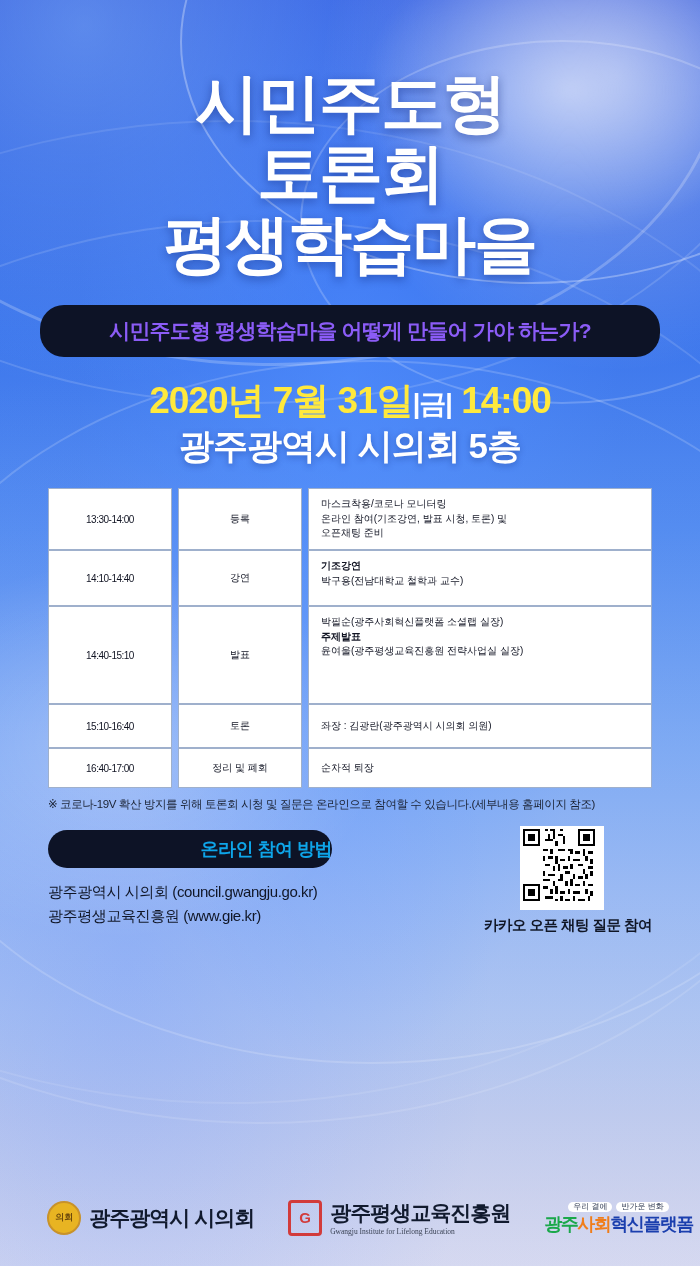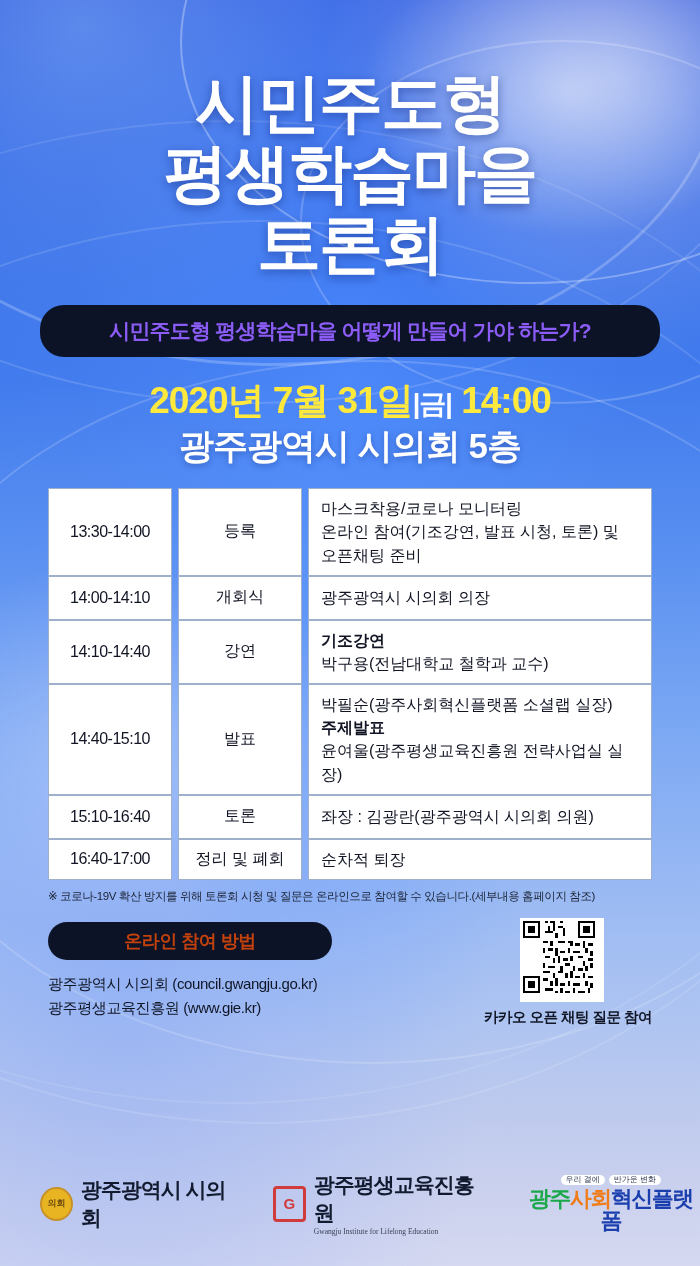--- a/index.html
+++ b/index.html
@@ -83,21 +83,21 @@
   .table{
     width:604px;margin:22px auto 0;
     border-collapse:separate;border-spacing:0 6px;
   }
   .row{display:flex;align-items:stretch;}
   .cell{
     background:#ffffff;
     border:1px solid #9fb0cc;
     box-sizing:border-box;
     display:flex;align-items:center;
-    font-size:16px;color:#111423;
+    font-size:10px;color:#111423;
   }
   .c-time{width:124px;justify-content:center;text-align:center;letter-spacing:-0.5px;}
   .c-kind{width:124px;justify-content:center;margin-left:6px;text-align:center;}
   .c-desc{flex:1;margin-left:6px;padding:8px 12px;display:block;line-height:1.45;}
   .r1 .cell{min-height:62px;}
   .r2 .cell{min-height:44px;}
   .r3 .cell{min-height:56px;}
   .r4 .cell{min-height:98px;}
   .r5 .cell{min-height:44px;}
   .r6 .cell{min-height:40px;}
@@ -109,22 +109,22 @@
   }
 
   
   .online{
     position:relative;margin-top:18px;
   }
   .onlinepill{
     margin-left:48px;
     width:284px;height:38px;
     background:#0d1326;border-radius:19px;
-    display:flex;align-items:center;justify-content:center;
-    color:#c2410c;font-size:18px;font-weight:bold;letter-spacing:-0.5px;
+    display:flex;align-items:center;justify-content:flex-end;
+    color:#0ea5e9;font-size:18px;font-weight:bold;letter-spacing:-0.5px;
   }
   .onlinelines{margin-left:48px;margin-top:12px;color:#101626;font-size:15px;line-height:1.62;letter-spacing:-0.4px;}
 
   .qrbox{
     position:absolute;right:96px;top:-4px;
     width:78px;height:78px;background:#ffffff;padding:3px;
   }
   .qrcap{
     position:absolute;right:48px;top:86px;
     font-size:14.5px;font-weight:bold;color:#101626;letter-spacing:-0.5px;
@@ -145,21 +145,21 @@
   .logo-text{font-size:21px;font-weight:bold;color:#111a2e;letter-spacing:-1px;}
   .gie-mark{
     width:28px;height:30px;border:3px solid #d23b3b;border-radius:4px;
     display:flex;align-items:center;justify-content:center;
     color:#d23b3b;font-size:15px;font-weight:bold;
   }
   .gie-sub{font-size:7.5px;color:#3a4254;letter-spacing:0;font-weight:normal;display:block;font-family:Liberation Serif, serif;}
   .plat{text-align:center;line-height:1;}
   .plat-top{font-size:8px;color:#2f3a52;margin-bottom:3px;}
   .plat-top span{background:#ffffff;border-radius:7px;padding:1px 5px;margin:0 2px;display:inline-block;}
-  .plat-main{font-size:22px;font-weight:bold;letter-spacing:-1.5px;}
+  .plat-main{font-size:18px;font-weight:bold;letter-spacing:-1.5px;}
   .plat-main .g{color:#1aa84a;}
   .plat-main .o{color:#f07d1a;}
   .plat-main .b{color:#1b3fae;}
 </style>
 </head>
 <body>
 
 <div class="poster">
   <div class="arcs">
     <div class="arc a1"></div>
@@ -170,22 +170,22 @@
     <div class="arc a6"></div>
     <div class="arc a7"></div>
     <div class="glow"></div>
     <div class="glow2"></div>
   </div>
 
   <div class="content">
 
     <div class="title">
       <span class="l l1">시민주도형</span>
+      <span class="l l3">토론회</span>
       <span class="l l2">평생학습마을</span>
-      <span class="l l3">토론회</span>
     </div>
 
     <div class="subpill">
       <span>시민주도형 평생학습마을 어떻게 만들어 가야 하는가?</span>
     </div>
 
     <div class="datewrap">
       <div class="dateline">
         <span class="d-y">2020년 7월 31일</span><span class="d-day">|금|</span>
         <span class="d-t">14:00</span>
@@ -198,27 +198,20 @@
       <div class="row r1">
         <div class="cell c-time">13:30-14:00</div>
         <div class="cell c-kind">등록</div>
         <div class="cell c-desc">
           <div>마스크착용/코로나 모니터링</div>
           <div>온라인 참여(기조강연, 발표 시청, 토론) 및</div>
           <div>오픈채팅 준비</div>
         </div>
       </div>
 
-      <div class="row r2">
-        <div class="cell c-time">14:00-14:10</div>
-        <div class="cell c-kind">개회식</div>
-        <div class="cell c-desc mid">
-          <div>광주광역시 시의회 의장</div>
-        </div>
-      </div>
 
       <div class="row r3">
         <div class="cell c-time">14:10-14:40</div>
         <div class="cell c-kind">강연</div>
         <div class="cell c-desc">
           <div style="font-weight:bold">기조강연</div>
           <div>박구용(전남대학교 철학과 교수)</div>
         </div>
       </div>
 

